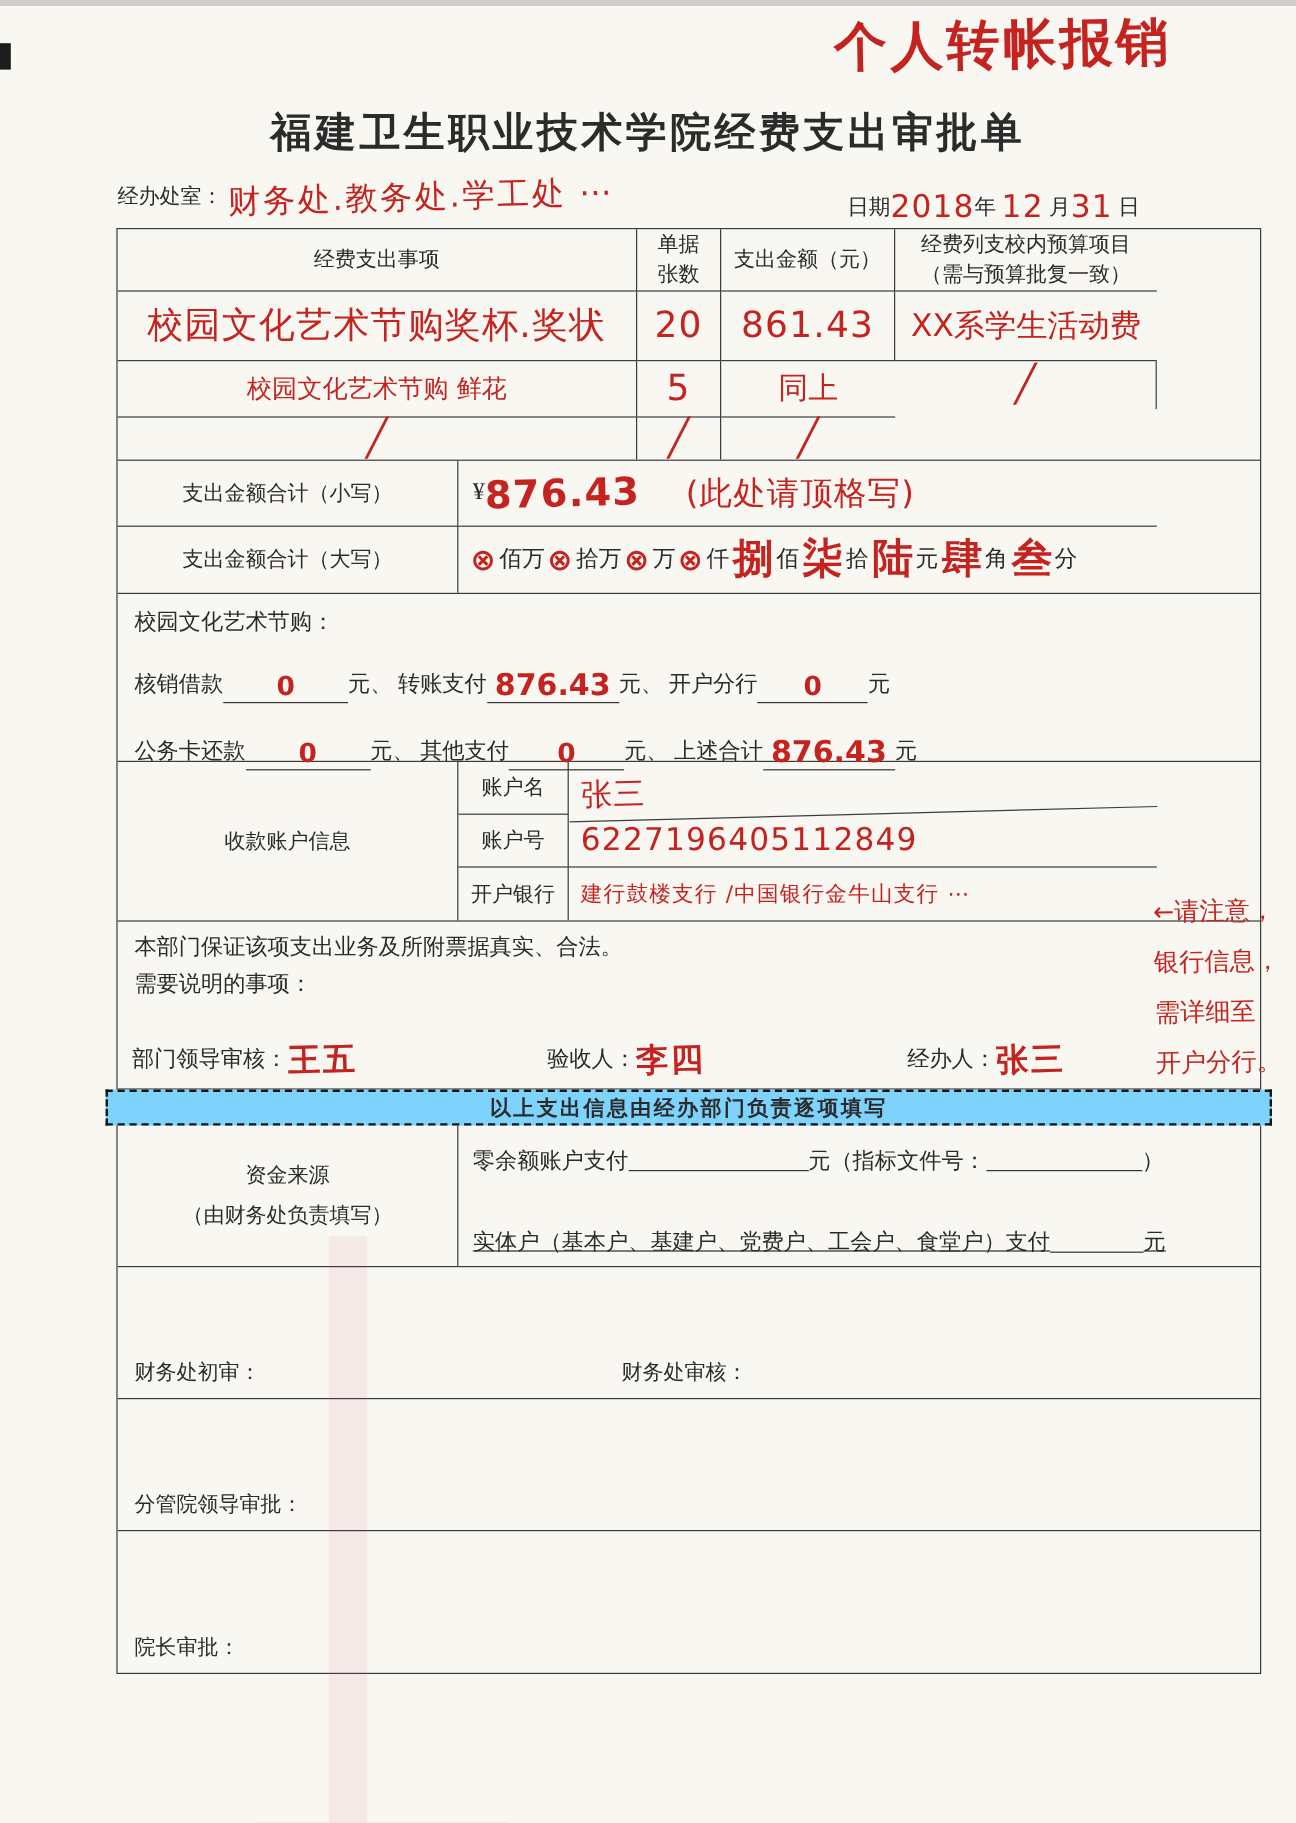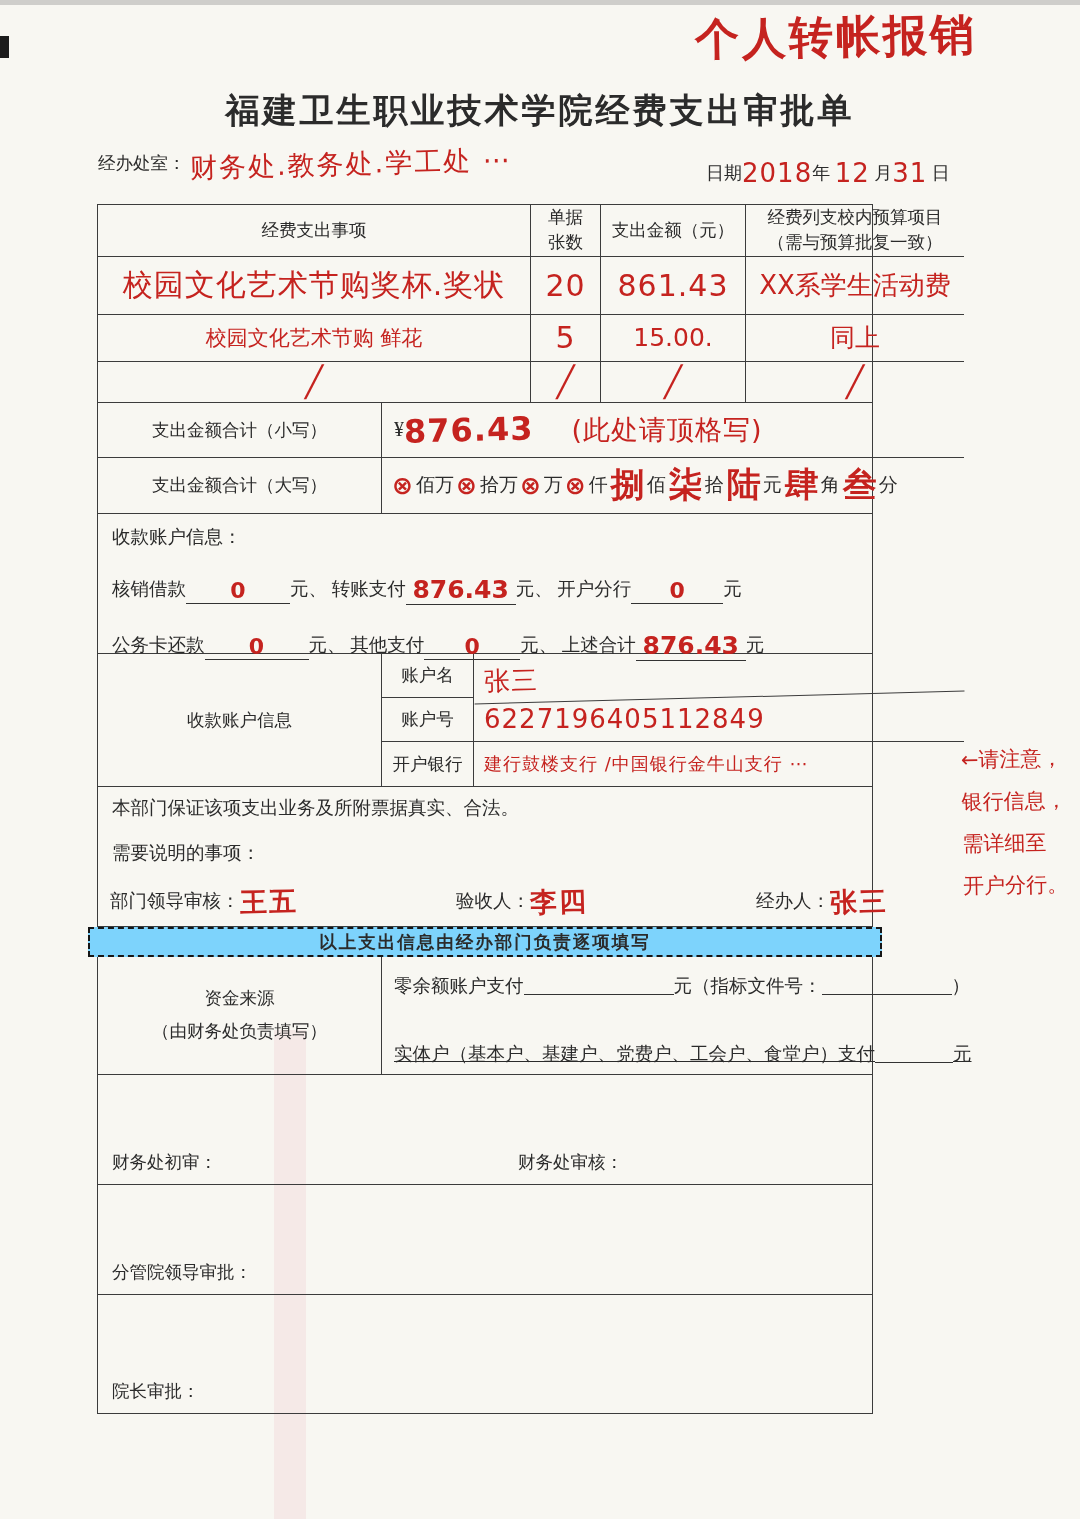--- a/index.html
+++ b/index.html
@@ -15,21 +15,21 @@
   .hw{font-family:"DejaVu Sans",sans-serif;color:#c5231f;}
   .tilt{display:inline-block;transform:rotate(-1.5deg);}
 
   .corner-note{position:absolute;left:695px;top:8px;font-size:44px;letter-spacing:3px;transform:rotate(-1deg);font-weight:bold;}
   .title{position:absolute;left:0;right:0;top:88px;text-align:center;font-size:34px;font-weight:bold;letter-spacing:3px;}
   .office-line{position:absolute;left:98px;top:146px;font-size:18px;white-space:nowrap;}
   .office-line .hw{font-size:27px;letter-spacing:2px;vertical-align:-4px;}
   .date-line{position:absolute;left:706px;top:158px;font-size:18px;white-space:nowrap;}
   .date-line .hw{font-size:26px;font-weight:normal;vertical-align:-3px;letter-spacing:1px;}
 
-  .form-table{position:absolute;left:97px;top:204px;width:776px;border:1.6px solid #3c3c3c;box-sizing:border-box;}
+  .form-table{position:absolute;left:97px;top:190px;width:954px;border:1.6px solid #3c3c3c;box-sizing:border-box;}
   .sec{box-sizing:border-box;border-bottom:1.4px solid #3c3c3c;position:relative;background:transparent;}
   .sec:last-child{border-bottom:none;}
   .grid{display:grid;}
   .cell{box-sizing:border-box;position:relative;}
   .bR{border-right:1.2px solid #3c3c3c;}
   .bB{border-bottom:1.2px solid #3c3c3c;}
   .cent{display:flex;align-items:center;justify-content:center;text-align:center;}
   .lbl{font-size:17.5px;}
 
   
@@ -114,21 +114,20 @@
           </div>
       </div>
 
       <div class="cell bR bB cent hw row-hw" style="height:58px;">校园文化艺术节购奖杯.奖状</div>
       <div class="cell bR bB cent hw row-hw">20</div>
       <div class="cell bR bB cent hw row-hw">861.43</div>
       <div class="cell bB cent hw" style="font-size:26px;">XX系学生活动费</div>
 
       <div class="cell bR bB cent hw" style="height:47px;font-size:21px;">校园文化艺术节购 鲜花</div>
       <div class="cell bR bB cent hw row-hw">5</div>
-      <div class="cell bR bB cent hw" style="font-size:25px;">15.00.</div>
       <div class="cell bB cent hw" style="font-size:25px;">同上</div>
 
       <div class="cell bR cent slash" style="height:40px;">╱</div>
       <div class="cell bR cent slash">╱</div>
       <div class="cell bR cent slash">╱</div>
       <div class="cell cent slash">╱</div>
     </div>
 
     <div class="sec grid tot">
       <div class="cell bR bB cent lbl" style="height:55px;">支出金额合计（小写）</div>
@@ -154,21 +153,21 @@
         <span class="hw caps-fill">陆</span>
           <span class="caps-unit">元</span>
         <span class="hw caps-fill">肆</span>
           <span class="caps-unit">角</span>
         <span class="hw caps-fill">叁</span>
           <span class="caps-unit">分</span>
       </div>
     </div>
 
     <div class="sec pay">
-      <div>收款账户信息：</div>
+      <div>校园文化艺术节购：</div>
       <div class="pay-line">
         <span>核销借款</span><span class="blank z">0</span><span>元、</span>
         <span>转账支付</span><span class="blank amt">876.43</span><span>元、</span>
         <span>开户分行</span><span class="blank z" style="width:92px;">0</span><span>元</span>
       </div>
       <div class="pay-line">
         <span>公务卡还款</span><span class="blank z">0</span><span>元、</span>
         <span>其他支付</span><span class="blank z" style="width:96px;">0</span><span>元、</span>
         <span>上述合计</span><span class="blank amt">876.43</span><span>元</span>
       </div>
@@ -179,21 +178,21 @@
       <div class="cell bR bB cent lbl" style="height:44px;">账户名</div>
       <div class="cell bB acc-val hw tilt">张三</div>
       <div class="cell bR bB cent lbl" style="height:44px;">账户号</div>
       <div class="cell bB acc-val hw">6227196405112849</div>
       <div class="cell bR cent lbl" style="height:44px;">开户银行</div>
       <div class="cell acc-val hw" style="font-size:18px;">建行鼓楼支行 /中国银行金牛山支行 ⋯</div>
     </div>
 
     <div class="sec decl">
       <div>本部门保证该项支出业务及所附票据真实、合法。</div>
-      <div style="margin-top:20px;">需要说明的事项：</div>
+      <div style="margin-top:6px;">需要说明的事项：</div>
       <div class="sig" style="left:12px;">
         <span>部门领导审核：</span><span class="hw tilt">王五</span>
       </div>
       <div class="sig" style="left:358px;">
         <span>验收人：</span><span class="hw tilt">李四</span>
       </div>
       <div class="sig" style="left:658px;">
         <span>经办人：</span><span class="hw tilt">张三</span>
       </div>
     </div>

